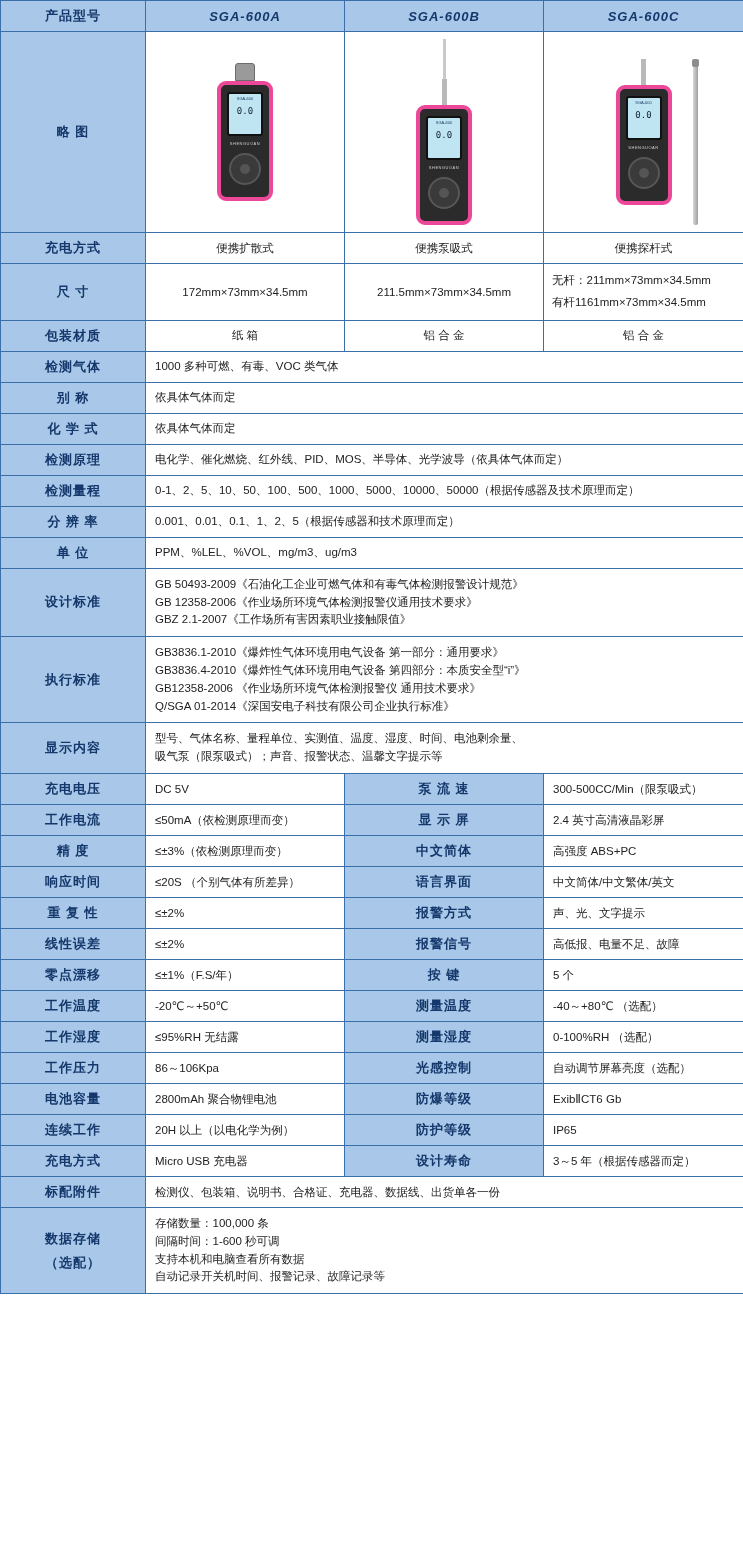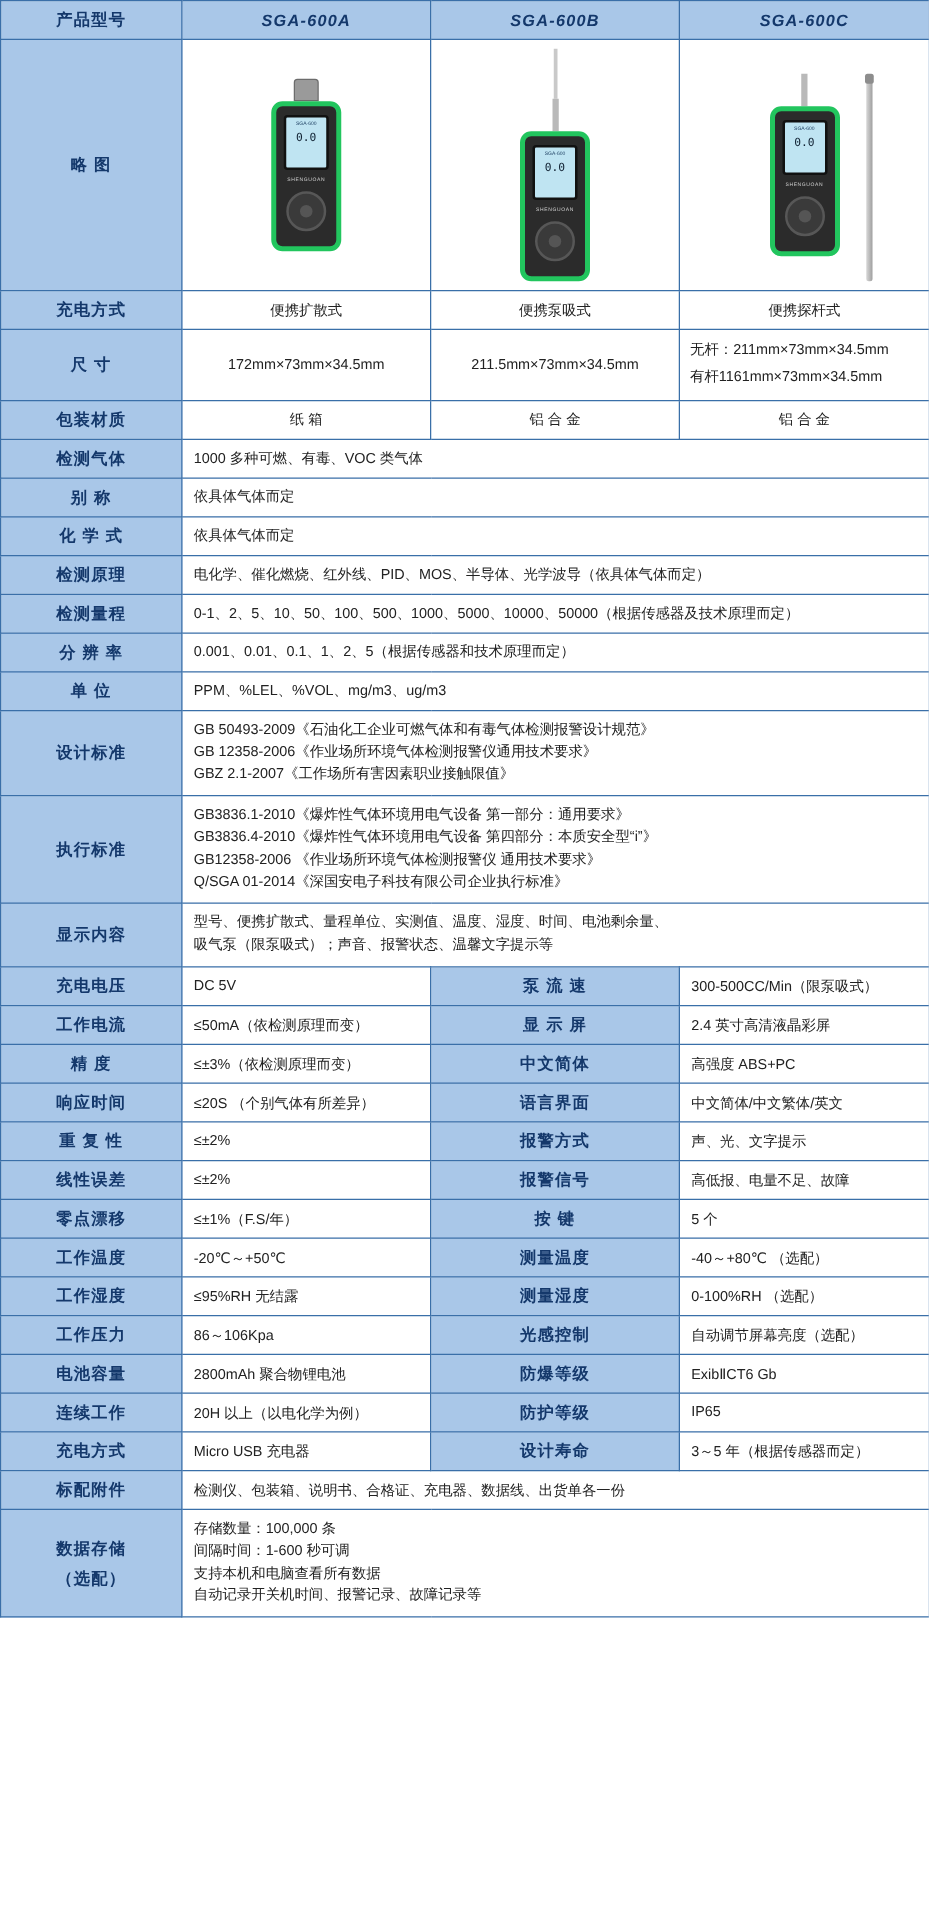--- a/index.html
+++ b/index.html
@@ -13,21 +13,21 @@
   .val.l{text-align:left;}
   .modelname{font-size:13px;color:#14386b;font-weight:bold;font-style:italic;}
   .imgcell{background:#fff;text-align:center;height:200px;}
   .multi div{line-height:1.55;}
   .cellpad{padding:7px 9px;}
   .rowh{height:30px;}
 
   
   .dev{position:relative;display:inline-block;}
   .dev .body{
-    width:56px;border:4px solid #22c55e;border-radius:9px;background:#2b2b2b;
+    width:56px;border:4px solid #ec4899;border-radius:9px;background:#2b2b2b;
     box-sizing:border-box;margin:0 auto;position:relative;
   }
   .dev .screen{
     background:#bfe4f2;border:2px solid #111;border-radius:3px;
     margin:7px 6px 5px 6px;height:40px;position:relative;
   }
   .dev .screen .rd{position:absolute;left:0;right:0;top:12px;text-align:center;font-size:9px;color:#123;font-family:"DejaVu Sans Mono",monospace;}
   .dev .screen .tp{position:absolute;left:0;right:0;top:2px;text-align:center;font-size:4px;color:#246;}
   .dev .brand{color:#cfcfcf;font-size:4px;text-align:center;letter-spacing:.5px;margin-bottom:3px;}
   .dev .keys{height:38px;position:relative;}
@@ -187,21 +187,21 @@
     <td class="val l cellpad multi" colspan="3">
       <div>GB3836.1-2010《爆炸性气体环境用电气设备  第一部分：通用要求》</div>
       <div>GB3836.4-2010《爆炸性气体环境用电气设备  第四部分：本质安全型“i”》</div>
       <div>GB12358-2006 《作业场所环境气体检测报警仪  通用技术要求》</div>
       <div>Q/SGA 01-2014《深国安电子科技有限公司企业执行标准》</div>
     </td>
   </tr>
   <tr>
     <td class="lbl">显示内容</td>
     <td class="val l cellpad multi" colspan="3">
-      <div>型号、便携扩散式、量程单位、实测值、温度、湿度、时间、电池剩余量、</div>
+      <div>型号、气体名称、量程单位、实测值、温度、湿度、时间、电池剩余量、</div>
       <div>吸气泵（限泵吸式）；声音、报警状态、温馨文字提示等</div>
     </td>
   </tr>
 
   <tr>
     <td class="lbl rowh">充电电压</td>
     <td class="val l cellpad">DC 5V</td>
     <td class="lbl rowh">泵 流 速</td>
     <td class="val l cellpad">300-500CC/Min（限泵吸式）</td>
   </tr>

